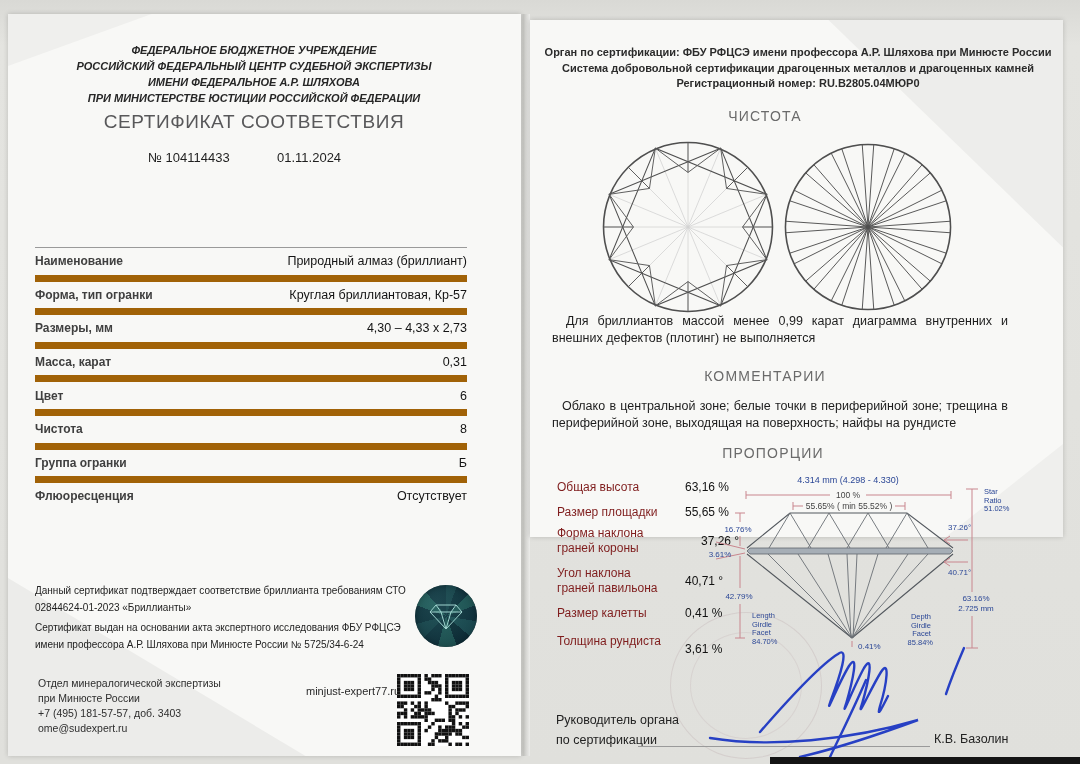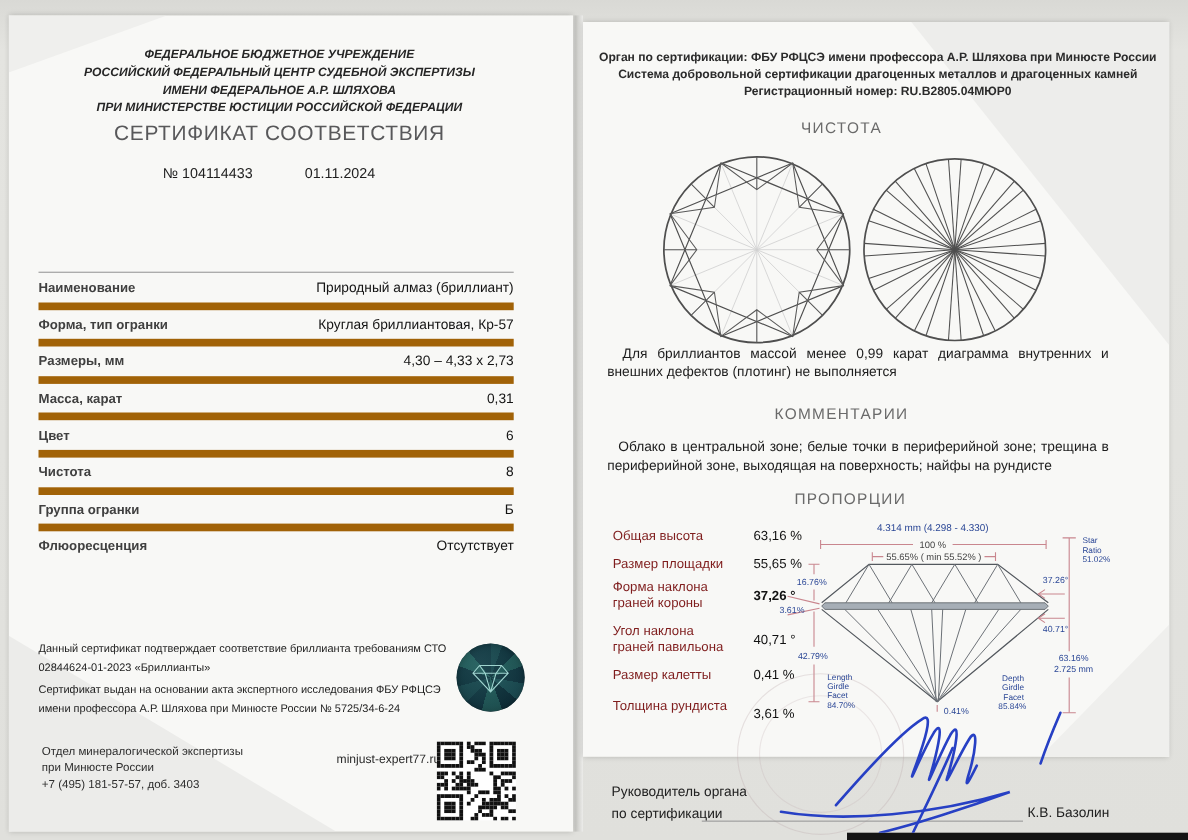--- a/index.html
+++ b/index.html
@@ -99,20 +99,21 @@
          opacity:.55;"></div>
     <svg class="abs" style="left:13px;top:16px;" width="36" height="30" viewBox="0 0 36 30">
       <path d="M8,4 L28,4 L34,11 L18,28 L2,11 Z M2,11 L34,11 M8,4 L13,11 M28,4 L23,11 M13,11 L18,28 M23,11 L18,28" fill="none" stroke="#9fd4cf" stroke-width="1"></path>
     </svg>
   </div>
 
   <div class="abs foot" style="left:30px;top:662px;">
     <div>Отдел минералогической экспертизы</div>
     <div>при Минюсте России</div>
     <div>+7 (495) 181-57-57, доб. 3403</div>
+    <div>ome@sudexpert.ru</div>
   </div>
 
   <div class="abs" style="left:298px;top:671px;font-size:11px;color:#2a2a2a;">minjust-expert77.ru</div>
 
   <svg class="abs" style="left:389px;top:660px;" width="72" height="72" viewBox="0 0 21 21">
     <rect x="0" y="0" width="21" height="21" fill="#fff"></rect>
     <g fill="#111">
         <rect x="0" y="0" width="1" height="1"></rect>
         <rect x="1" y="0" width="1" height="1"></rect>
         <rect x="2" y="0" width="1" height="1"></rect>
@@ -326,21 +327,21 @@
         <rect x="9" y="20" width="1" height="1"></rect>
         <rect x="10" y="20" width="1" height="1"></rect>
         <rect x="15" y="20" width="1" height="1"></rect>
         <rect x="17" y="20" width="1" height="1"></rect>
         <rect x="18" y="20" width="1" height="1"></rect>
         <rect x="20" y="20" width="1" height="1"></rect>
       </g>
   </svg>
 </div>
 
-<div class="page" style="left:530px;top:20px;width:533px;height:668px;">
+<div class="page" style="left:530px;top:20px;width:533px;height:517px;">
   <div class="shade">
     <div class="abs" style="left:0;top:0;width:100%;height:100%;clip-path:polygon(56% 0,100% 0,100% 44%);background:#ededeb;"></div>
     <div class="abs" style="left:0;top:0;width:100%;height:100%;clip-path:polygon(100% 82%,100% 100%,78% 100%);background:#efefed;"></div>
   </div>
 
   <div class="abs rp-head" style="left:8px;top:25px;width:520px;">
     <div>Орган по сертификации: ФБУ РФЦСЭ имени профессора А.Р. Шляхова при Минюсте России</div>
     <div>Система добровольной сертификации драгоценных металлов и драгоценных камней</div>
     <div>Регистрационный номер: RU.B2805.04МЮР0</div>
   </div>
@@ -443,21 +444,21 @@
   <div class="abs para" style="left:22px;top:378px;width:456px;text-indent:10px;">Облако в центральной зоне; белые точки в периферийной зоне; трещина в периферийной зоне, выходящая на поверхность; найфы на рундисте</div>
 
   <div class="abs sec-head" style="left:0;top:425px;width:486px;">ПРОПОРЦИИ</div>
 
   <div class="abs" style="left:27px;top:460px;width:230px;height:230px;">
     <div class="abs plabel" style="top:0;">Общая высота</div>
     <div class="abs pvalue" style="top:0;left:128px;">63,16 %</div>
     <div class="abs plabel" style="top:25px;">Размер площадки</div>
     <div class="abs pvalue" style="top:25px;left:128px;">55,65 %</div>
     <div class="abs plabel" style="top:46px;">Форма наклона граней короны</div>
-    <div class="abs pvalue" style="top:54px;left:128px;font-weight:bold;">37,26 °</div>
+    <div class="abs pvalue" style="top:54px;left:144px;">37,26 °</div>
     <div class="abs plabel" style="top:86px;">Угол наклона граней павильона</div>
     <div class="abs pvalue" style="top:94px;left:128px;">40,71 °</div>
     <div class="abs plabel" style="top:126px;">Размер калетты</div>
     <div class="abs pvalue" style="top:126px;left:128px;">0,41 %</div>
     <div class="abs plabel" style="top:154px;">Толщина рундиста</div>
     <div class="abs pvalue" style="top:162px;left:128px;">3,61 %</div>
   </div>
 
   <svg class="abs" style="left:170px;top:448px;" width="380" height="215" viewBox="0 0 380 215">
 

